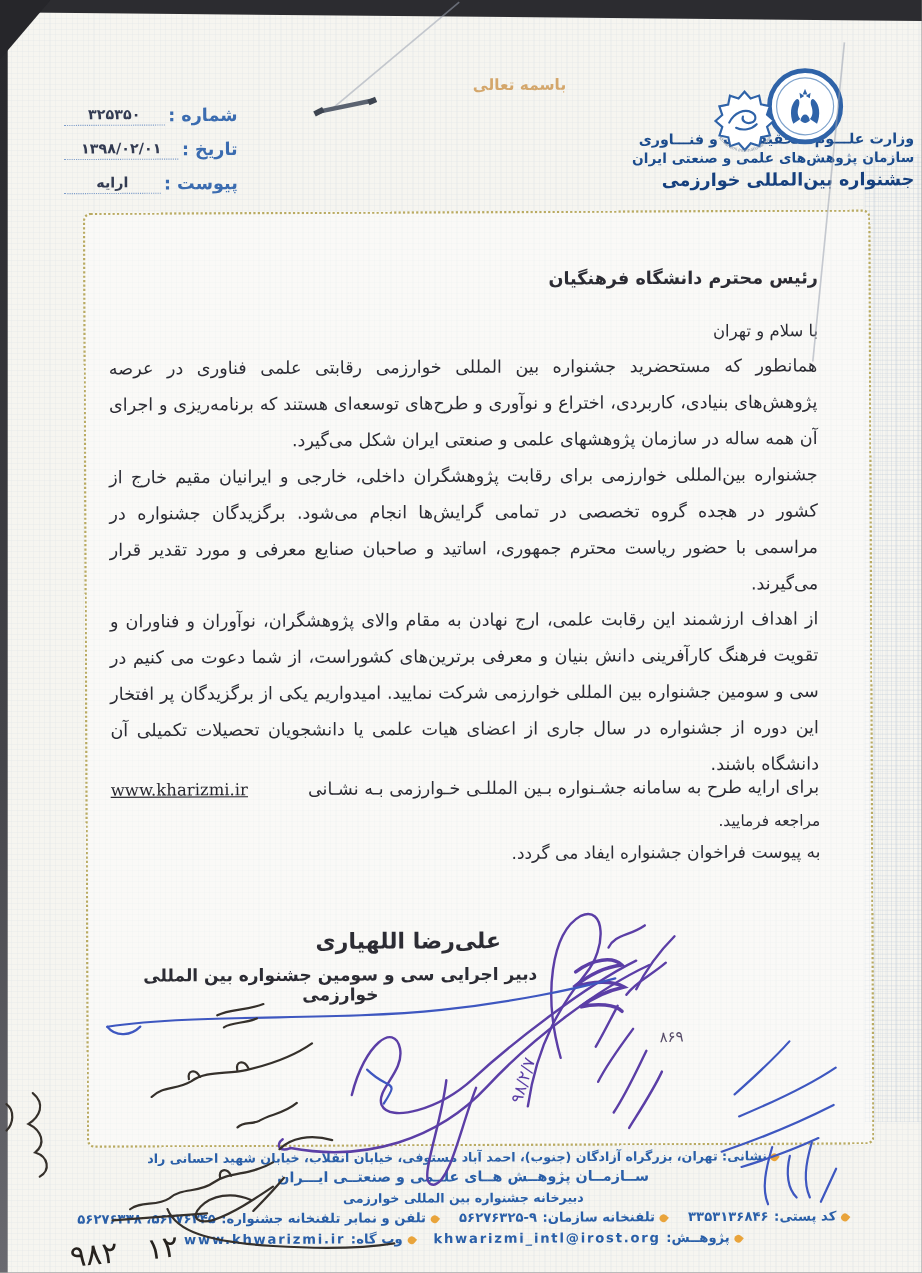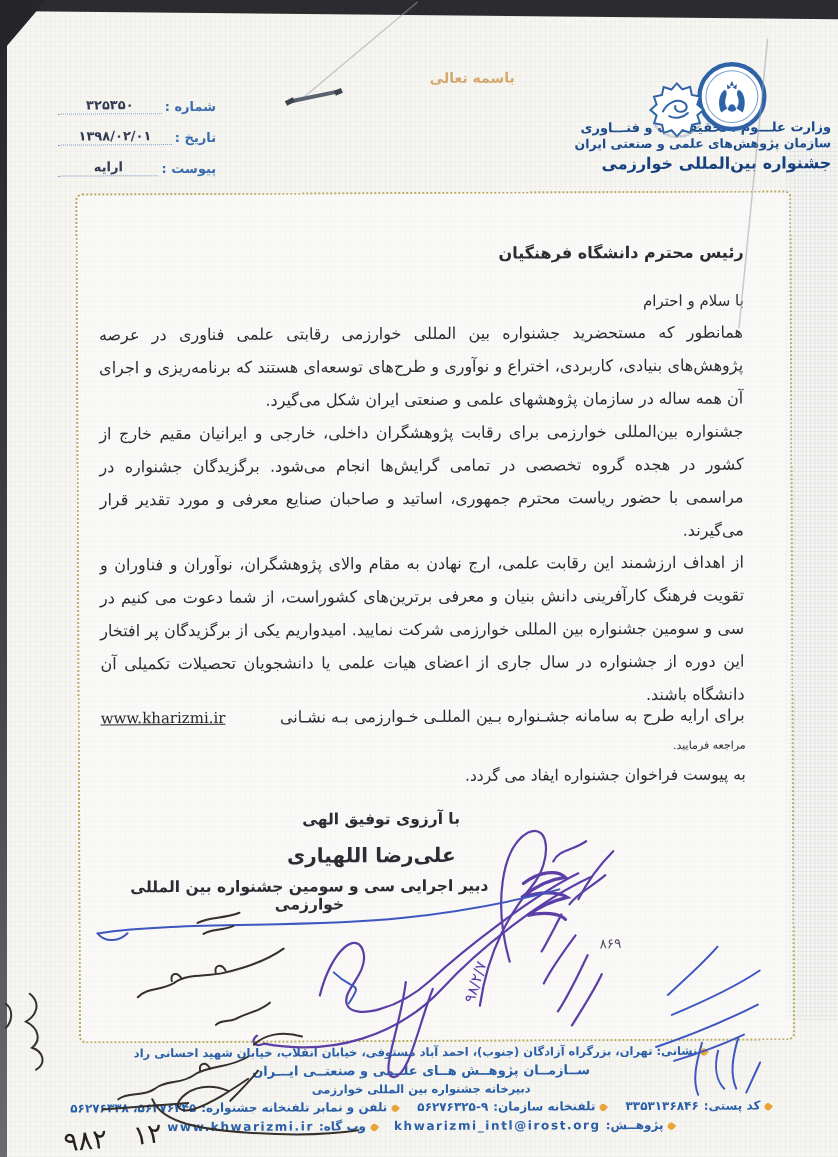--- a/index.html
+++ b/index.html
@@ -20,21 +20,21 @@
     background:linear-gradient(#26262a,#45454a 60%,#6a6a70)}
   .corner-tl{position:absolute;left:0;top:0;width:46px;height:54px;background:#26262a;
     clip-path:polygon(0 0,100% 0,0 100%)}
   .content{position:absolute;inset:0;transform:rotate(-.25deg);transform-origin:center}
 
   .bismillah{position:absolute;left:432px;top:70px;direction:rtl;color:#cf9a55;
     font-size:14px;font-weight:bold;opacity:.85;letter-spacing:1px}
 
   .fields{position:absolute;left:60px;top:82px;width:158px;direction:rtl}
   .frow{display:flex;align-items:flex-end;height:31px}
-  .flabel{color:#3b6cb0;font-size:13px;white-space:nowrap;padding-left:3px;font-weight:bold}
+  .flabel{color:#3b6cb0;font-size:16px;white-space:nowrap;padding-left:3px;font-weight:bold}
   .fline{flex:1;border-bottom:1.6px dotted #7d9cc9;text-align:center;color:#333b52;
     font-size:13px;font-weight:bold;padding-bottom:1px}
   .num{direction:ltr;unicode-bidi:isolate}
 
   .hdr{position:absolute;right:5px;top:121px;width:262px;text-align:right;direction:rtl;color:#1c4c8d}
   .hdr .l1{font-size:13px;font-weight:bold}
   .hdr .l2{font-size:12.5px;font-weight:bold;margin-top:1px}
   .hdr .l3{font-size:16px;font-weight:bold;margin-top:3px;color:#16407e}
   .logo{position:absolute}
 
@@ -116,34 +116,33 @@
     <polygon fill="#fff" stroke="#2f63a8" stroke-width="2.5" points="84,50 76.1,57 79.4,67 69.1,69.1 67,79.4 57,76.1 50,84 43,76.1 33,79.4 30.9,69.1 20.6,67 23.9,57 16,50 23.9,43 20.6,33 30.9,30.9 33,20.6 43,23.9 50,16 57,23.9 67,20.6 69.1,30.9 79.4,33 76.1,43"></polygon>
     <path d="M32,52 C38,40 50,36 58,40 C64,43 64,50 58,52 C52,54 46,50 48,45 M40,58 C48,62 58,60 64,54" fill="none" stroke="#2f63a8" stroke-width="2.5" stroke-linecap="round"></path>
     <text font-size="5" fill="#7a8aa0">
       <textPath href="#ringpath">Khwarizmi International Award</textPath>
     </text>
   </svg>
 
   <div class="frame"></div>
 
   <div class="rline bold" style="right:93px;top:244px">رئیس محترم دانشگاه فرهنگیان</div>
-  <div class="rline" style="right:93px;top:293px;font-size:15px">با سلام و احترام</div>
+  <div class="rline" style="right:93px;top:293px;font-size:15px">با سلام و تهران</div>
 
   <div class="para" style="top:317px">همانطور که مستحضرید جشنواره بین المللی خوارزمی رقابتی علمی فناوری در عرصه پژوهش‌های بنیادی، کاربردی، اختراع و نوآوری و طرح‌های توسعه‌ای  هستند که برنامه‌ریزی و اجرای آن همه ساله در سازمان پژوهشهای علمی و صنعتی ایران شکل می‌گیرد.</div>
   <div class="para" style="top:416px">جشنواره بین‌المللی خوارزمی برای رقابت پژوهشگران داخلی، خارجی و ایرانیان مقیم خارج از کشور در هجده گروه تخصصی در تمامی گرایش‌ها انجام می‌شود. برگزیدگان جشنواره در مراسمی با حضور ریاست محترم جمهوری، اساتید و صاحبان صنایع معرفی و مورد تقدیر قرار می‌گیرند.</div>
   <div class="para" style="top:547px">از اهداف ارزشمند این رقابت علمی، ارج نهادن به مقام والای پژوهشگران، نوآوران و فناوران و تقویت فرهنگ کارآفرینی دانش بنیان و معرفی برترین‌های کشوراست، از شما دعوت می کنیم در سی و سومین جشنواره بین المللی خوارزمی شرکت  نمایید. امیدواریم یکی از برگزیدگان پر افتخار این دوره از جشنواره در سال جاری از اعضای هیات علمی یا دانشجویان تحصیلات تکمیلی آن دانشگاه باشند.</div>
 
   <div class="urlline" style="top:707px">
     <span>برای ارایه طرح به سامانه جشـنواره بـین المللـی خـوارزمی بـه نشـانی</span>
     <span class="url">www.kharizmi.ir</span>
   </div>
-  <div class="rline" style="right:93px;top:740px;font-size:11px">مراجعه فرمایید.</div>
+  <div class="rline" style="right:93px;top:740px;font-size:14px">مراجعه فرمایید.</div>
   <div class="rline" style="right:93px;top:767px;font-size:15.5px">به پیوست فراخوان جشنواره ایفاد می گردد.</div>
 
-  <div class="cline" style="left:270px;width:220px;top:810px">با آرزوی توفیق الهی</div>
   <div class="cline" style="left:280px;width:180px;top:843px;font-size:20px">علی‌رضا اللهیاری</div>
   <div class="cline" style="left:98px;width:420px;top:877px">دبیر اجرایی  سی و سومین  جشنواره بین المللی خوارزمی</div>
 
   <div class="stamp869">۸۶۹</div>
 
   <div class="footer f-addr">
     <span class="blt"></span>
     <span>نشانی:</span>
     <span>تهران، بزرگراه آزادگان (جنوب)، احمد آباد مستوفی، خیابان انقلاب، خیابان شهید احسانی راد</span>
   </div>

